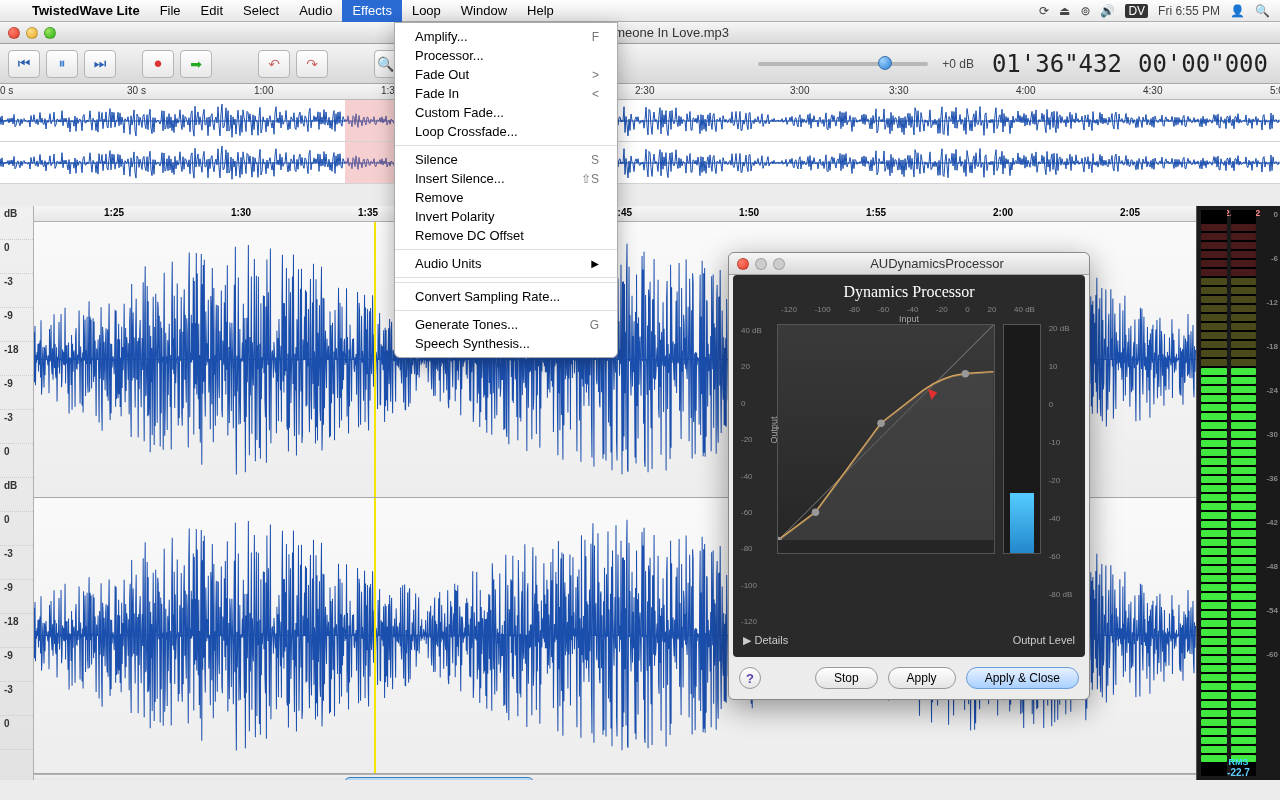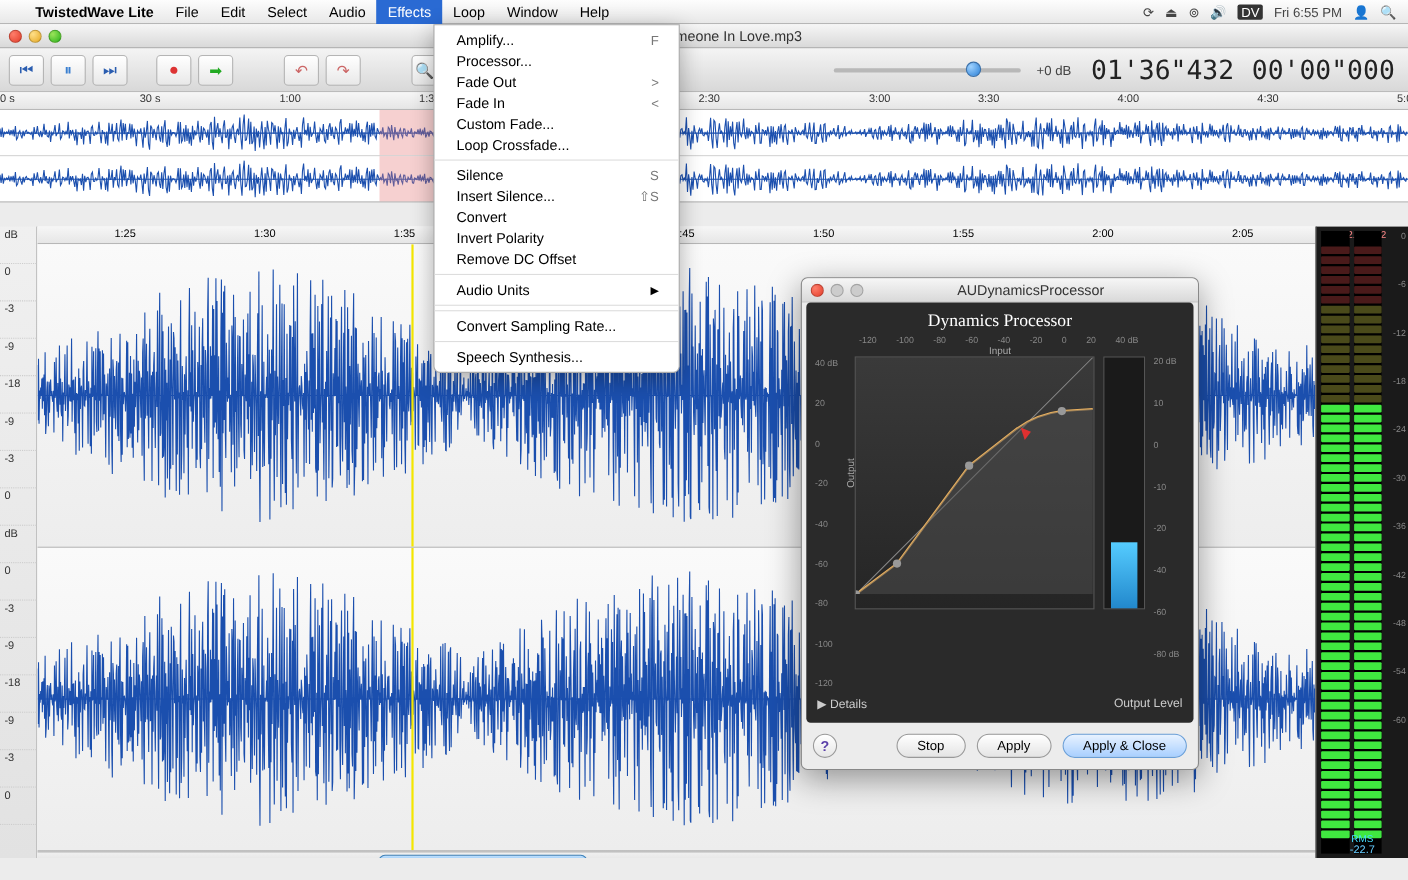--- a/index.html
+++ b/index.html
@@ -37,21 +37,21 @@
 
 
 .overview { height: 100px; background: #fff; border-bottom: 1px solid #a0a0a0; position: relative; }
 .overview .ruler { height: 16px; background: linear-gradient(#f6f6f6,#e6e6e6); border-bottom: 1px solid #b8b8b8; font-size: 10px; color: #333; position: relative; text-align: center; }
 .overview .ruler span { position: absolute; top: 1px; }
 .ov-track { height: 42px; position: relative; border-bottom: 1px solid #d4d4d4; }
 .ov-wave { position: absolute; inset: 0; }
 .ov-sel { position: absolute; top: 0; bottom: 0; background: rgba(230,120,120,.35); }
 
 
-.main-area { position: absolute; top: 184px; left: 0; right: 0; bottom: 20px; display: flex; }
+.main-area { position: absolute; top: 184px; left: 0; right: 0; bottom: 20px; display: flex; font-weight: bold; }
 .db-gutter { width: 34px; background: linear-gradient(#f0f0f0,#e2e2e2); border-right: 1px solid #b0b0b0; font-size: 10px; color: #333; }
 .db-gutter div { height: 34px; padding-left: 4px; padding-top: 2px; border-bottom: 1px dotted #ccc; }
 .wave-col { flex: 1; position: relative; background: #fff; overflow: hidden; }
 .wave-ruler { height: 16px; background: linear-gradient(#f6f6f6,#e6e6e6); border-bottom: 1px solid #b0b0b0; position: relative; font-size: 10px; }
 .wave-ruler span { position: absolute; top: 1px; }
 .channel { height: 276px; position: relative; border-bottom: 1px solid #a8a8a8; overflow: hidden; }
 .channel.bg { background: linear-gradient(#fafafa,#ededed); }
 .playhead { position: absolute; top: 0; bottom: 0; width: 2px; background: #f4e600; z-index: 5; }
 .wave-svg { position: absolute; inset: 0; width: 100%; height: 100%; }
 .scroll-h { height: 16px; background: linear-gradient(#f0f0f0,#d8d8d8); border-top: 1px solid #b0b0b0; position: relative; }
@@ -415,39 +415,43 @@
     <div class="dd-sep"></div>
     <div class="dd-item">
       <span>Silence</span>
       <span class="shortcut">S</span>
     </div>
     <div class="dd-item">
       <span>Insert Silence...</span>
       <span class="shortcut">⇧S</span>
     </div>
     <div class="dd-item">
-      <span>Convert</span>
+      <span>Remove</span>
     </div>
     <div class="dd-item">
       <span>Invert Polarity</span>
     </div>
     <div class="dd-item">
       <span>Remove DC Offset</span>
     </div>
     <div class="dd-sep"></div>
     <div class="dd-item">
       <span>Audio Units</span>
       <span class="submenu-arrow">▶</span>
     </div>
     <div class="dd-sep"></div>
     <div class="dd-sep"></div>
     <div class="dd-item">
       <span>Convert Sampling Rate...</span>
     </div>
     <div class="dd-sep"></div>
+    <div class="dd-item">
+      <span>Generate Tones...</span>
+      <span class="shortcut">G</span>
+    </div>
     <div class="dd-item">
       <span>Speech Synthesis...</span>
     </div>
   </div>
 
 <div class="plugin">
   <div class="titlebar">
     <div class="traffic">
       <div class="tlight red"></div>
       <div class="tlight" style="background:#ccc"></div>

